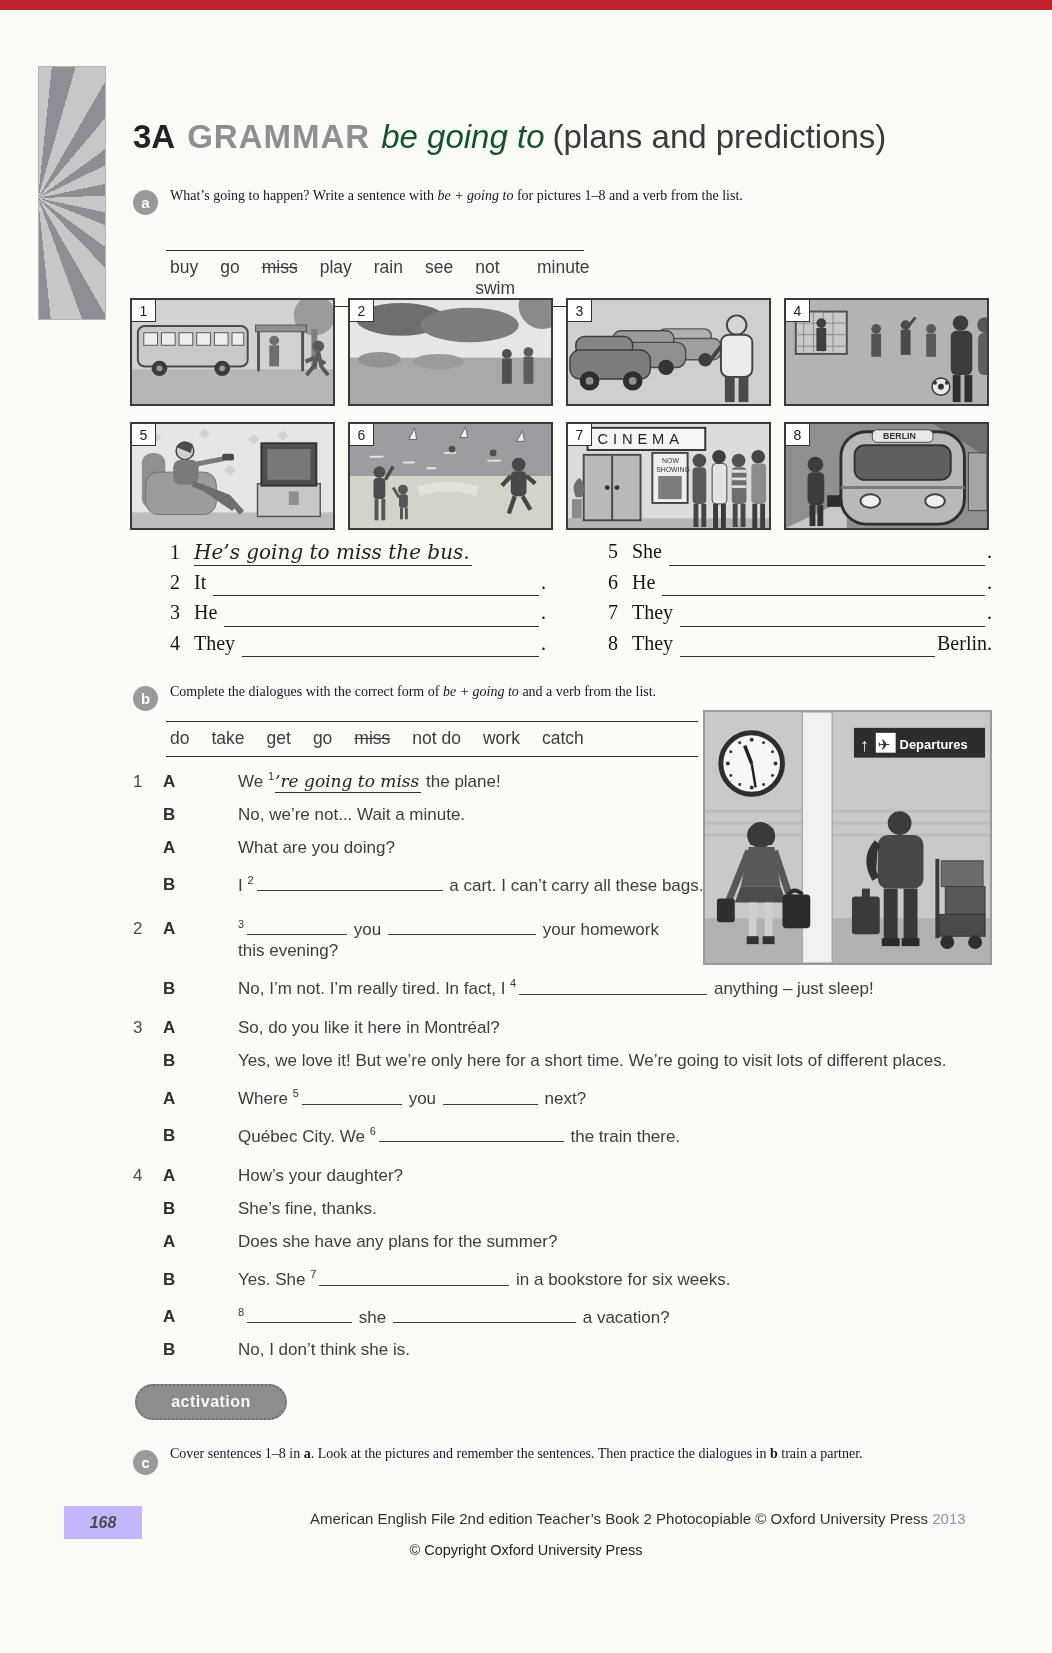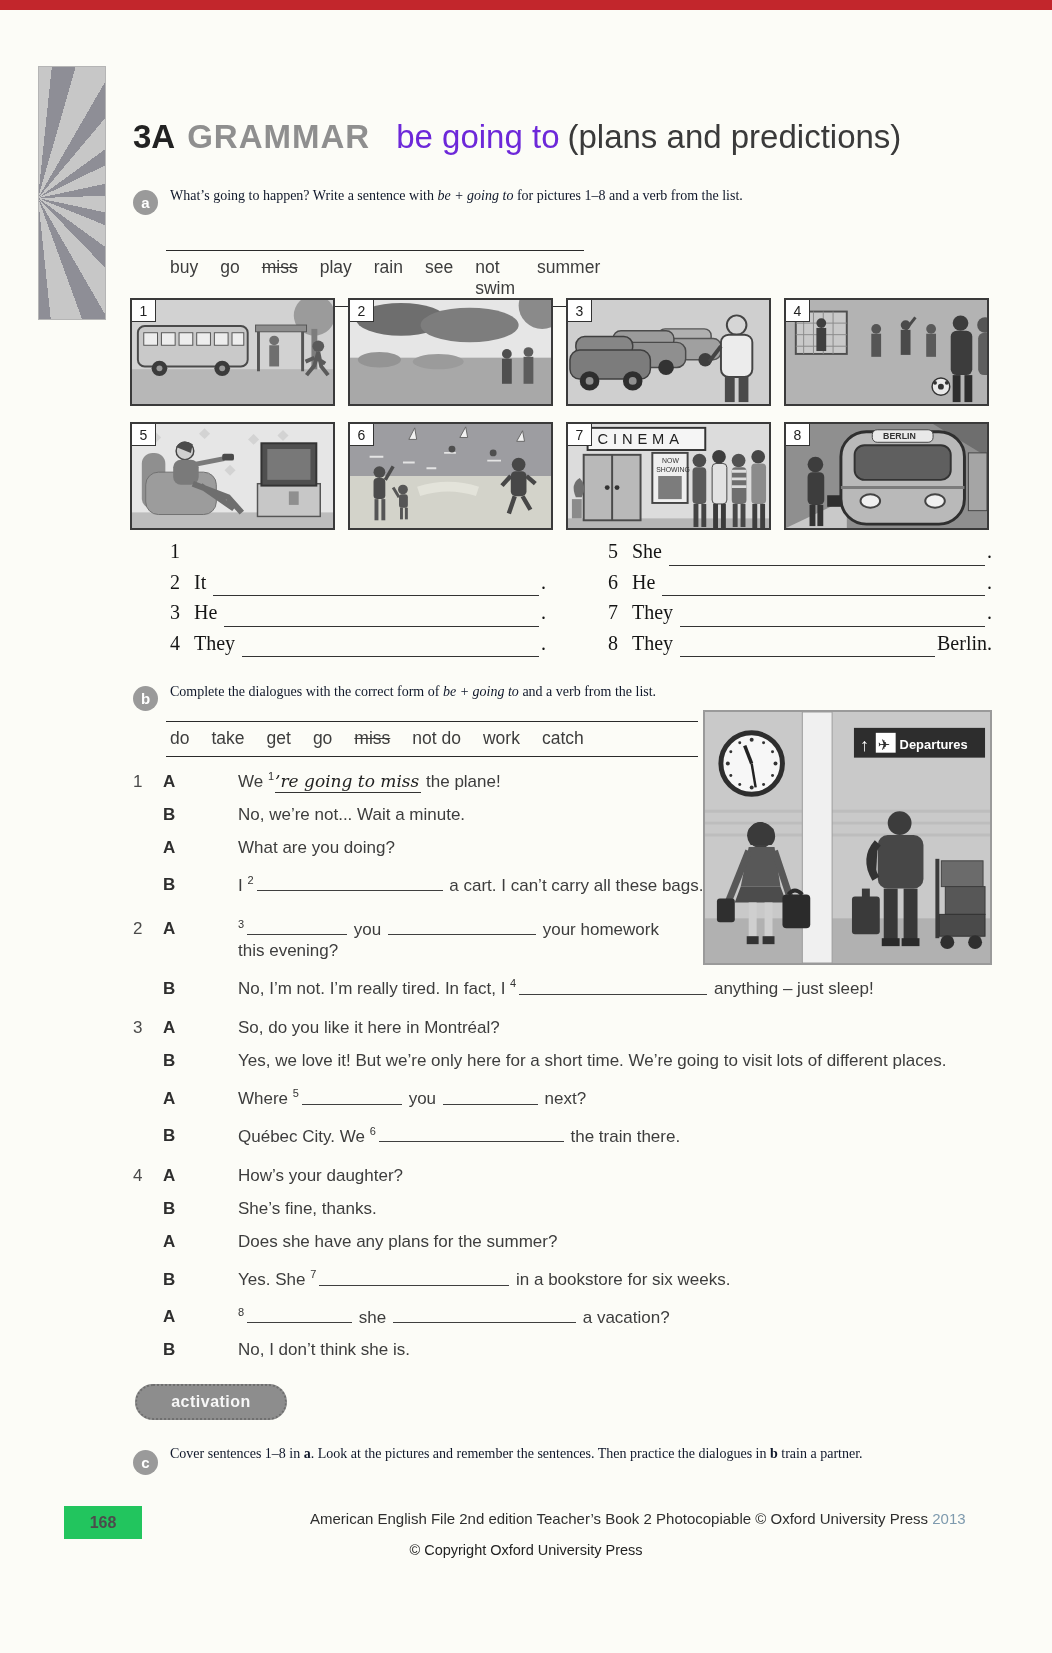--- a/index.html
+++ b/index.html
@@ -8,21 +8,21 @@
   
   .topbar{left:0;top:0;width:1052px;height:10px;background:#c2262c;}
   
   .sunburst{left:38px;top:66px;width:68px;height:254px;
     background:repeating-conic-gradient(from -90deg at 0% 52%, #8e8e96 0deg 10deg, #c7c7c7 10deg 24deg);
     box-shadow:inset 0 0 0 1px #b5b5b5;}
   
   .title{left:133px;top:118px;width:880px;font-size:33px;white-space:nowrap;}
   .t-unit{font-weight:bold;color:#222;}
   .t-section{font-weight:bold;color:#8f8f8f;letter-spacing:1px;margin-left:12px;}
-  .t-ital{color:#6d28d9;margin-left:26px;}
+  .t-ital{font-style:italic;color:#14532d;margin-left:11px;}
   .t-rest{color:#3a3a3a;margin-left:8px;}
   
   .badge{width:25px;height:25px;border-radius:50%;background:#9a9a9a;color:#fff;
     font-weight:bold;font-size:15px;display:flex;align-items:center;justify-content:center;}
   
   .instr{font-family:Liberation Serif, serif;font-size:14px;line-height:1.45;color:#0f172a;}
   .instr .ital{font-style:italic;}
   .instr .boldsf{font-weight:bold;}
   
   .wordlist{border-top:1.6px solid #2a2a2a;border-bottom:1.6px solid #2a2a2a;
@@ -59,22 +59,22 @@
   .supnum{font-size:11px;color:#333;margin-right:1px;}
   .blank{display:inline-block;border-bottom:1.5px solid #3f3f3f;height:13px;vertical-align:-1px;margin:0 2px;}
   
   .airport{left:703px;top:710px;width:289px;height:255px;border:2px solid #9a9a9a;box-sizing:border-box;background:#c9c9c9;}
   .airport svg{display:block;width:100%;height:100%;}
   
   .activation{left:135px;top:1384px;width:152px;height:36px;border-radius:18px;background:#8d8d8d;
     border:2px dotted #6f6f6f;display:flex;align-items:center;justify-content:center;
     color:#f7f7f7;font-weight:bold;font-size:16px;letter-spacing:.5px;box-sizing:border-box;}
   
-  .pagebox{left:64px;top:1506px;width:78px;height:33px;background:#22c55e;display:flex;align-items:center;justify-content:center;
-    color:#4c4c4c;font-size:16px;font-weight:bold;}
+  .pagebox{left:64px;top:1506px;width:78px;height:33px;background:#c4b5fd;display:flex;align-items:center;justify-content:center;
+    color:#4c4c4c;font-size:16px;font-weight:bold;font-style:italic;}
   .credit{left:310px;top:1510px;width:702px;text-align:left;font-size:15px;color:#2e2e2e;}
   .credit .year{color:#7e9aae;}
   .copyright{left:0;top:1542px;width:1052px;text-align:center;font-size:14.5px;color:#222;}
   
   text{font-family:"Liberation Sans",sans-serif;}
 </style>
 </head>
 <body>
 
 <div class="abs topbar"></div>
@@ -87,21 +87,21 @@
 <div class="abs badge" style="left:133px;top:190px;">a</div>
 <div class="abs instr" style="left:170px;top:186px;width:800px;"><span>What’s going to happen? Write a sentence with </span><span class="ital">be + going to</span><span> for pictures 1–8 and a verb from the list.</span></div>
 <div class="abs wordlist" style="left:166px;top:250px;width:404px;">
     <span class="word">buy</span>
     <span class="word">go</span>
     <span class="word strike">miss</span>
     <span class="word">play</span>
     <span class="word">rain</span>
     <span class="word">see</span>
     <span class="word">not swim</span>
-    <span class="word">summer</span>
+    <span class="word">minute</span>
   </div>
 
 <div class="abs picgrid">
 
   <div class="piccell">
     <svg viewBox="0 0 205 108" preserveAspectRatio="none">
       <rect x="0" y="0" width="205" height="72" fill="#d2d2d2"></rect>
       <rect x="0" y="72" width="205" height="36" fill="#b7b7b7"></rect>
       <circle cx="186" cy="16" r="21" fill="#9b9b9b"></circle>
       <rect x="183" y="30" width="6" height="42" fill="#7d7d7d"></rect>
@@ -311,20 +311,21 @@
       <rect x="42" y="74" width="14" height="12" fill="#2e2e2e"></rect>
     </svg>
     <span class="picnum">8</span>
   </div>
 </div>
 
 <div class="abs sentcols">
   <div class="scol scol-left" id="sent-col-left">
       <div class="srow">
         <span class="snum">1</span>
+        <span class="hand">He’s going to miss the bus.</span>
       </div>
       <div class="srow">
         <span class="snum">2</span>
         <span class="sstem">It</span>
         <span class="sblank"></span>
         <span class="ssuffix">.</span>
       </div>
       <div class="srow">
         <span class="snum">3</span>
         <span class="sstem">He</span>

